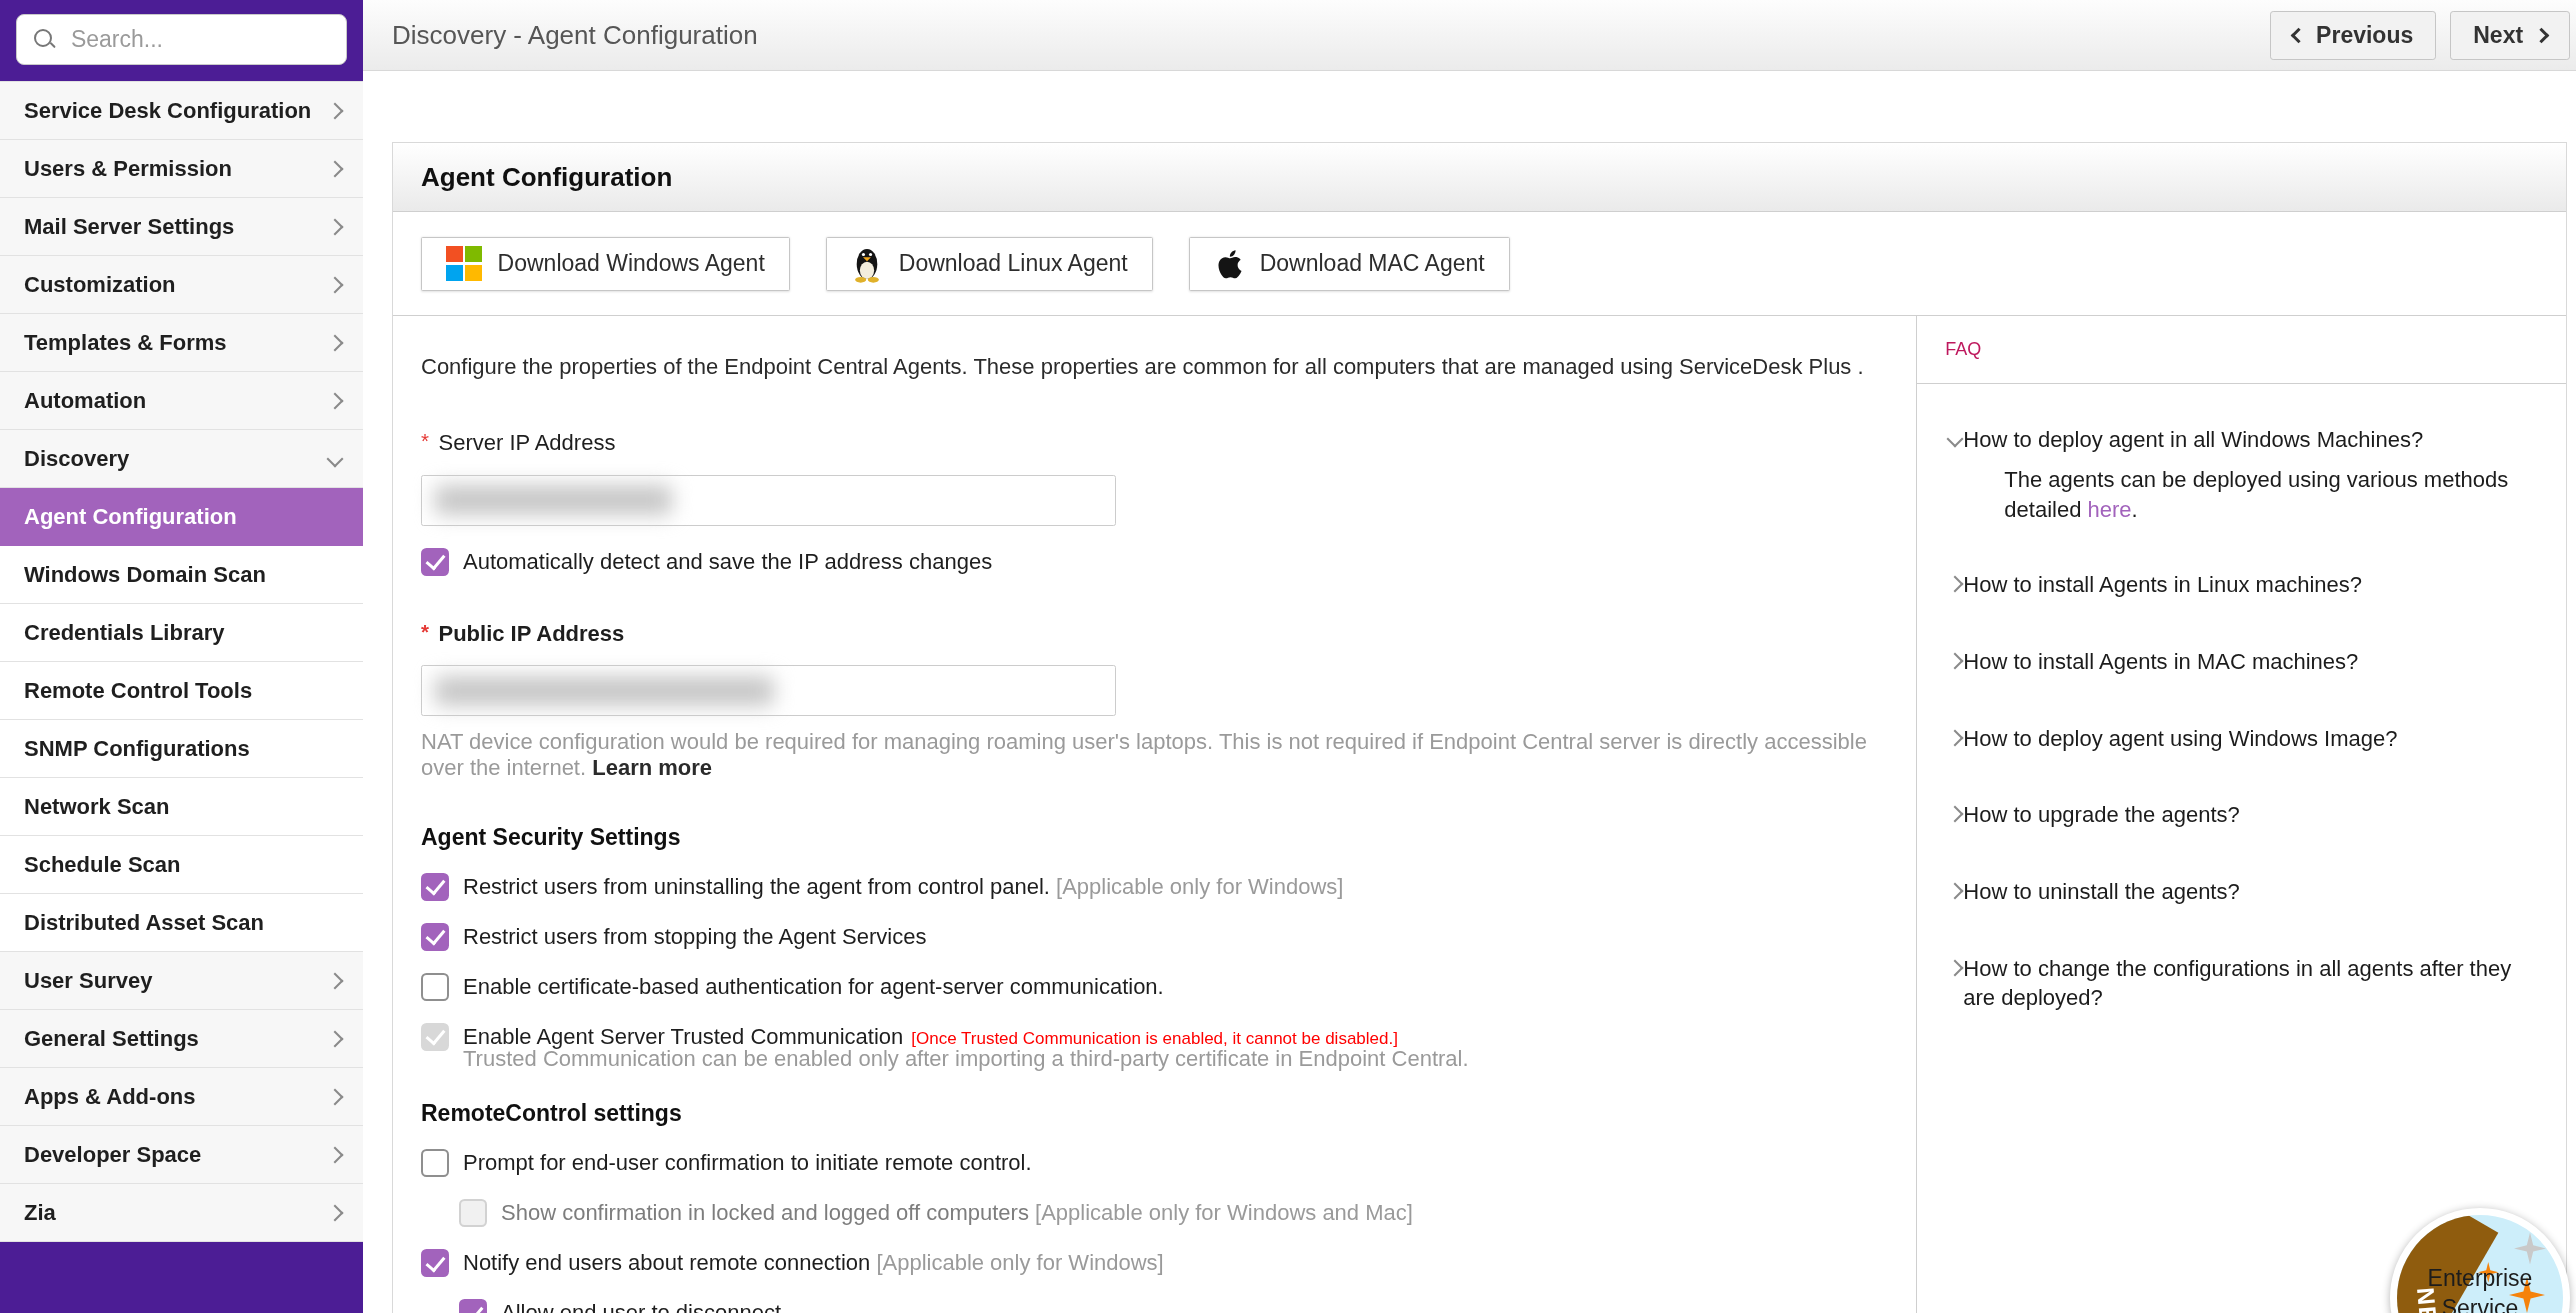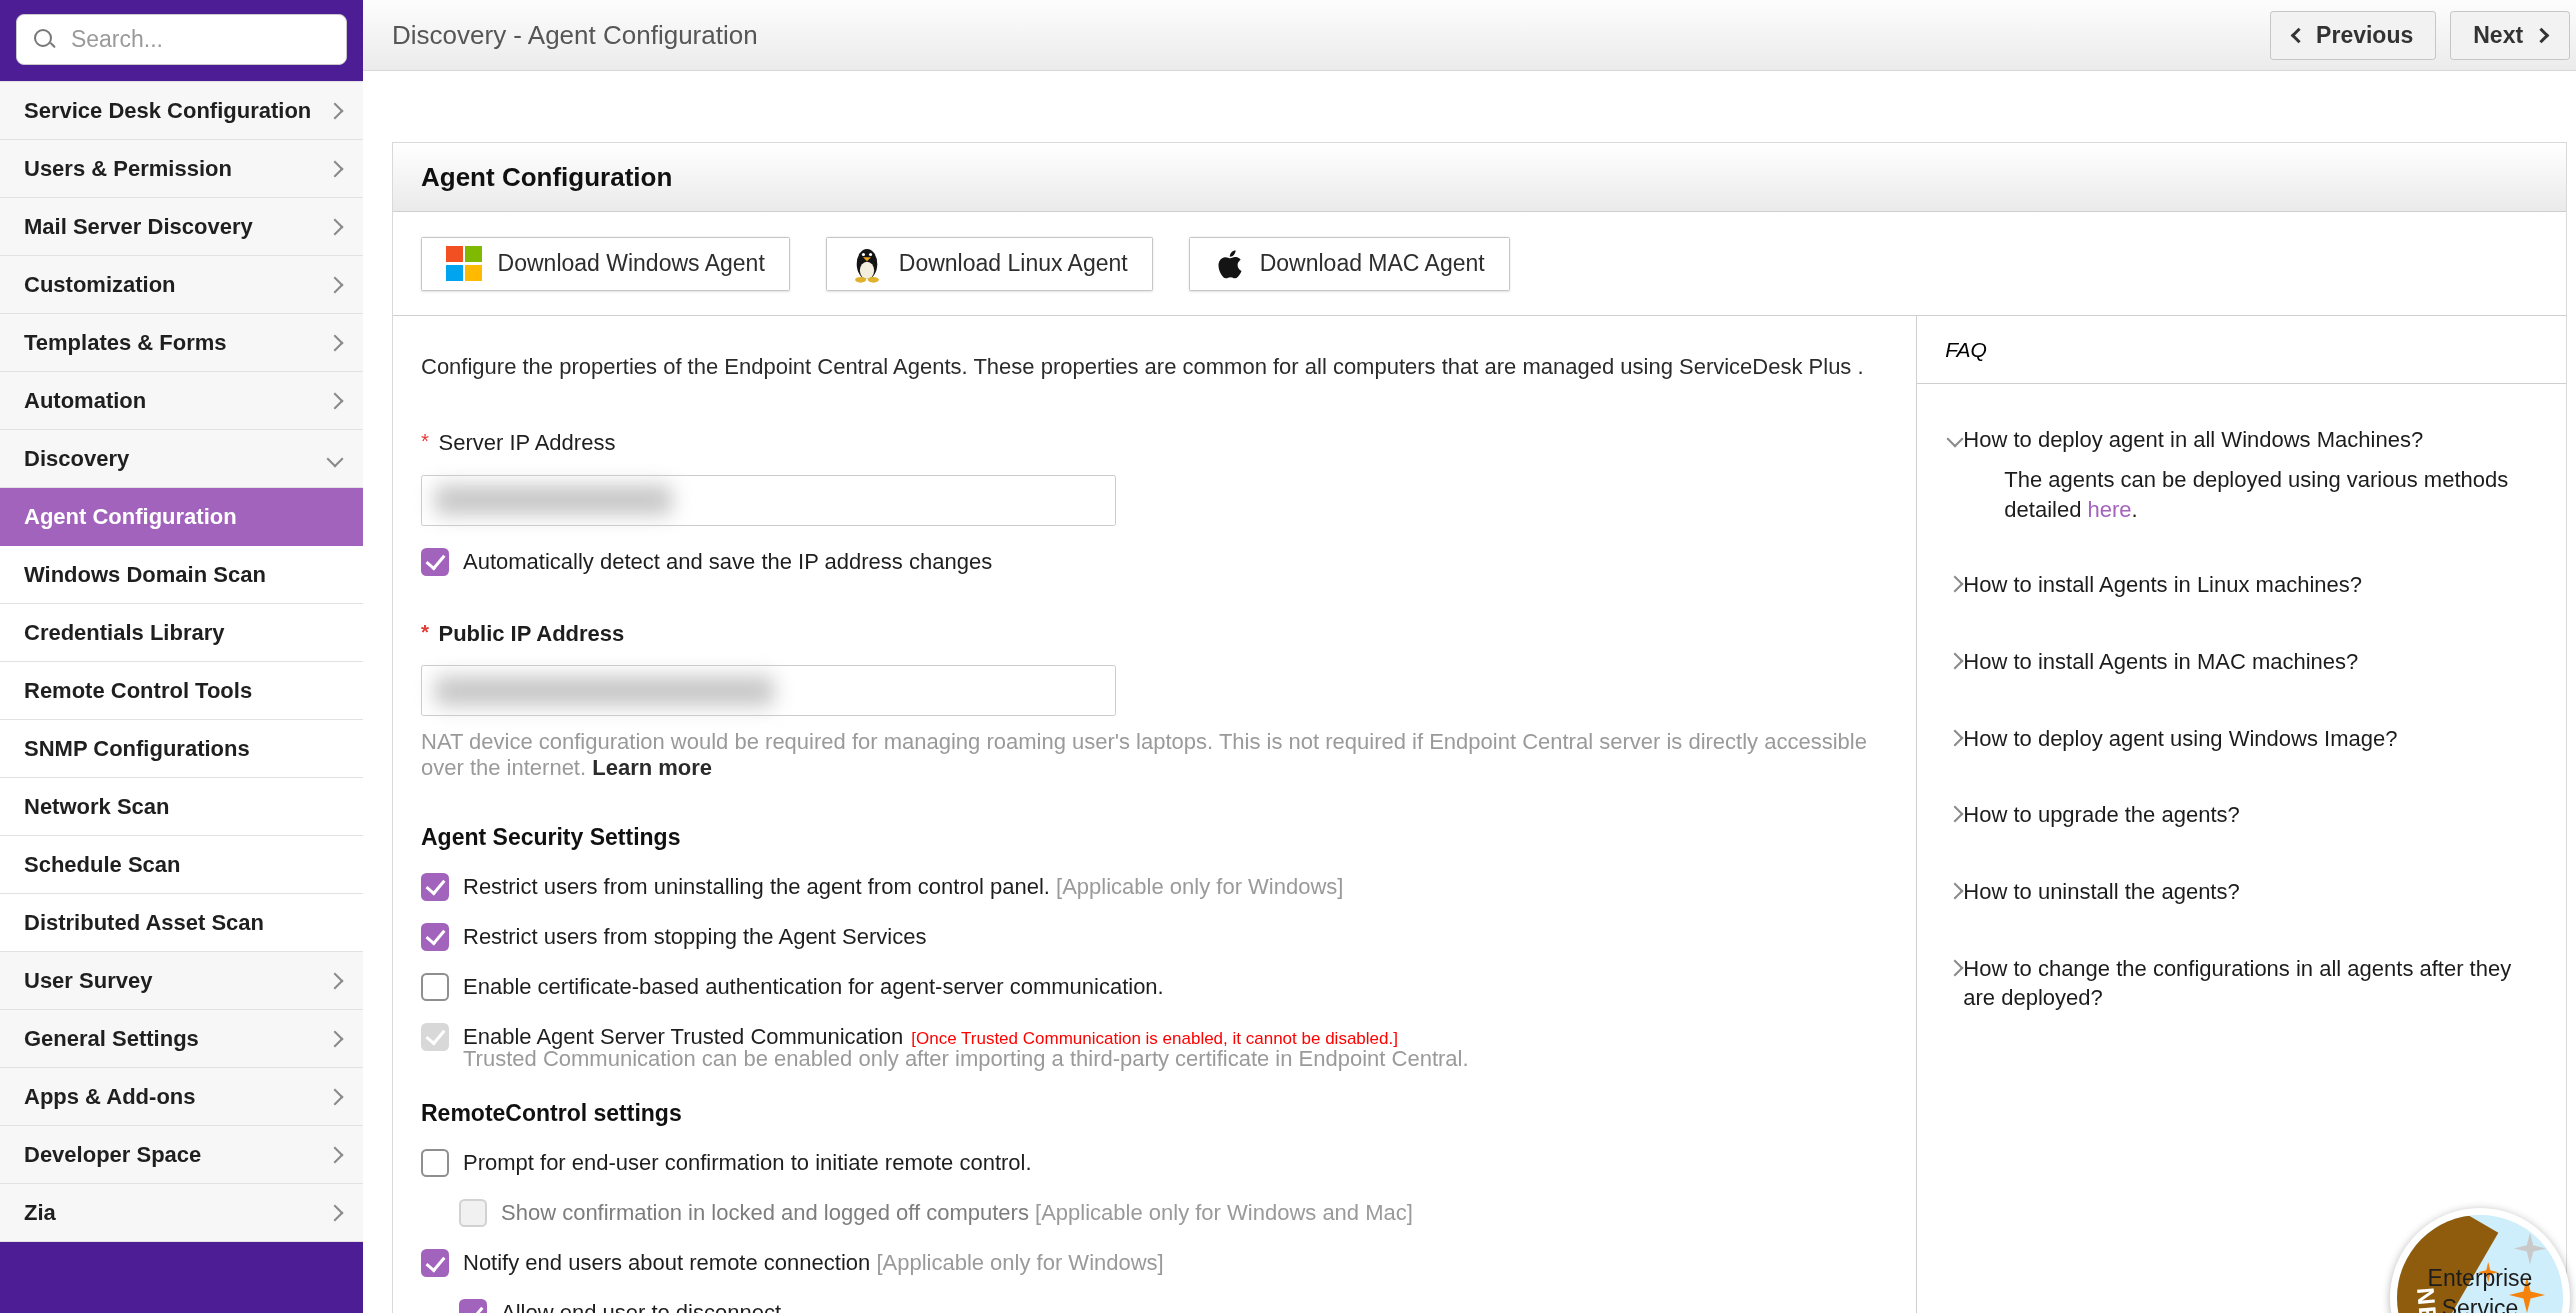--- a/index.html
+++ b/index.html
@@ -83,21 +83,21 @@
   .cb.disoff { background: #f1f1f1; border: 2.4px solid #d2d2d2; }
   .gray { color: #9a9a9a; }
   .rednote { color: #ff0000; font-size: 17px; margin-left: 8px; }
   .subnote { color: #9a9a9a; font-size: 22px; margin: -12.6px 0 19px 42px; }
   .sect-h { font-size: 23px; font-weight: 700; color: #101010; margin: 43px 0 6.3px; }
   .sect-h.tight { margin-top: 28px; }
   .indent1 { margin-left: 38px; }
 
   
   .faq-header { height: 68px; border-bottom: 0.8px solid #cfcfcf; display: flex; align-items: center;
-    padding: 0 28px; font-size: 21px; color: #000000; font-style: italic; }
+    padding: 0 28px; font-size: 18px; color: #be185d; }
   .faq-list { padding: 41px 28px 0 32px; }
   .faq-item { display: flex; gap: 2px; margin-bottom: 47px; font-size: 22px; color: #1c1c1c;
     cursor: pointer; line-height: 1.35; }
   .faq-item .chev { margin-top: 8px; flex: 0 0 12px; }
   .faq-answer { margin: -22px 0 44px 55px; font-size: 22px; color: #1c1c1c; line-height: 1.4;
     width: 505px; }
   .link { color: #a263bc; cursor: pointer; }
 
   
   .badge { position: absolute; left: 2390px; top: 1208px; width: 180px; height: 180px;
@@ -129,21 +129,21 @@
     <nav class="menu">
       <div class="mi group">
           <span>Service Desk Configuration</span>
           <span class="chev r"></span>
         </div>
       <div class="mi group">
           <span>Users &amp; Permission</span>
           <span class="chev r"></span>
         </div>
       <div class="mi group">
-          <span>Mail Server Discovery</span>
+          <span>Mail Server Settings</span>
           <span class="chev r"></span>
         </div>
       <div class="mi group">
           <span>Customization</span>
           <span class="chev r"></span>
         </div>
       <div class="mi group">
           <span>Templates &amp; Forms</span>
           <span class="chev r"></span>
         </div>

